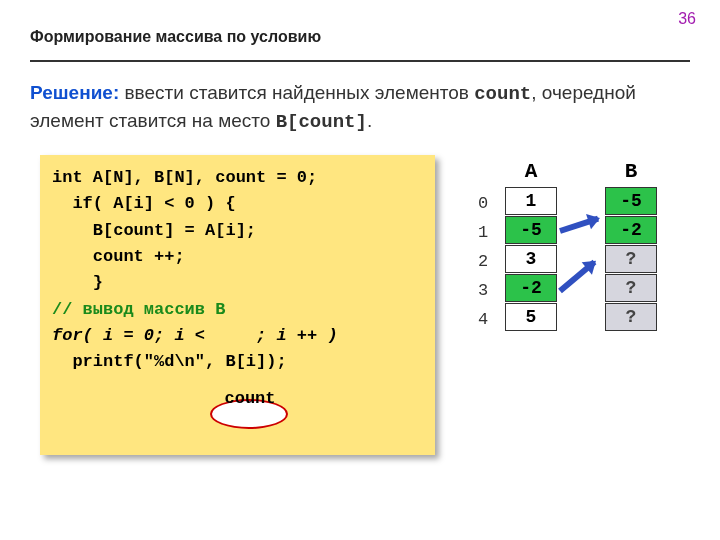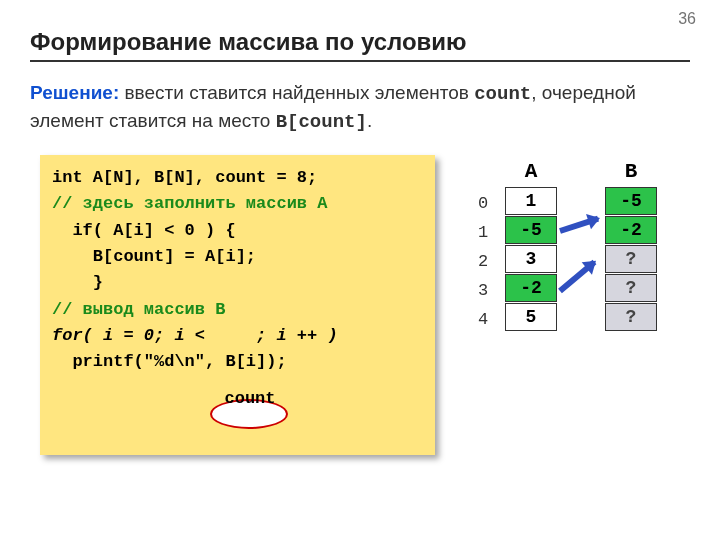--- a/index.html
+++ b/index.html
@@ -10,28 +10,28 @@
     background: #fff;
     font-family: Arial, sans-serif;
     position: relative;
     overflow: hidden;
   }
   .page-number {
     position: absolute;
     top: 10px;
     right: 24px;
     font-size: 16px;
-    color: #737373;
+    color: #a21caf;
     text-align: right;
   }
   .title {
     position: absolute;
     top: 28px;
     left: 30px;
-    font-size: 24px;
+    font-size: 16px;
     font-weight: bold;
     color: #222;
   }
   .underline {
     position: absolute;
     top: 60px;
     left: 30px;
     right: 30px;
     height: 2px;
     background: #333;
@@ -162,24 +162,24 @@
 
 <div class="page-number">36</div>
 <div class="title">Формирование массива по условию</div>
 <div class="underline"></div>
 
 <div class="solution">
   <span class="label">Решение:</span><span> ввести ставится найденных элементов </span><span class="mono">count</span><span>, очередной элемент ставится на место </span><span class="mono">B[count]</span><span>.</span>
 </div>
 
 <div class="codebox">
-  <div>int A[N], B[N], count = 8;</div>
-  <div class="comment">// здесь заполнить массив A</div>
+  <div>int A[N], B[N], count = 0;</div>
   <div style="white-space:pre;">  if( A[i] &lt; 0 ) {</div>
   <div style="white-space:pre;">    B[count] = A[i];</div>
+  <div style="white-space:pre;">    count ++;</div>
   <div style="white-space:pre;">    }</div>
   <div class="comment">// вывод массив B</div>
   <div style="white-space:pre;font-style:italic;"><span>for( i = 0; i &lt;</span><span style="visibility:hidden;">count</span><span>; i ++ )</span></div>
   <div style="white-space:pre;">  printf("%d\n", B[i]);</div>
 </div>
 
 <div class="hidden-oval"></div>
 <div class="count-label">count</div>
 
 <div class="arrays">

